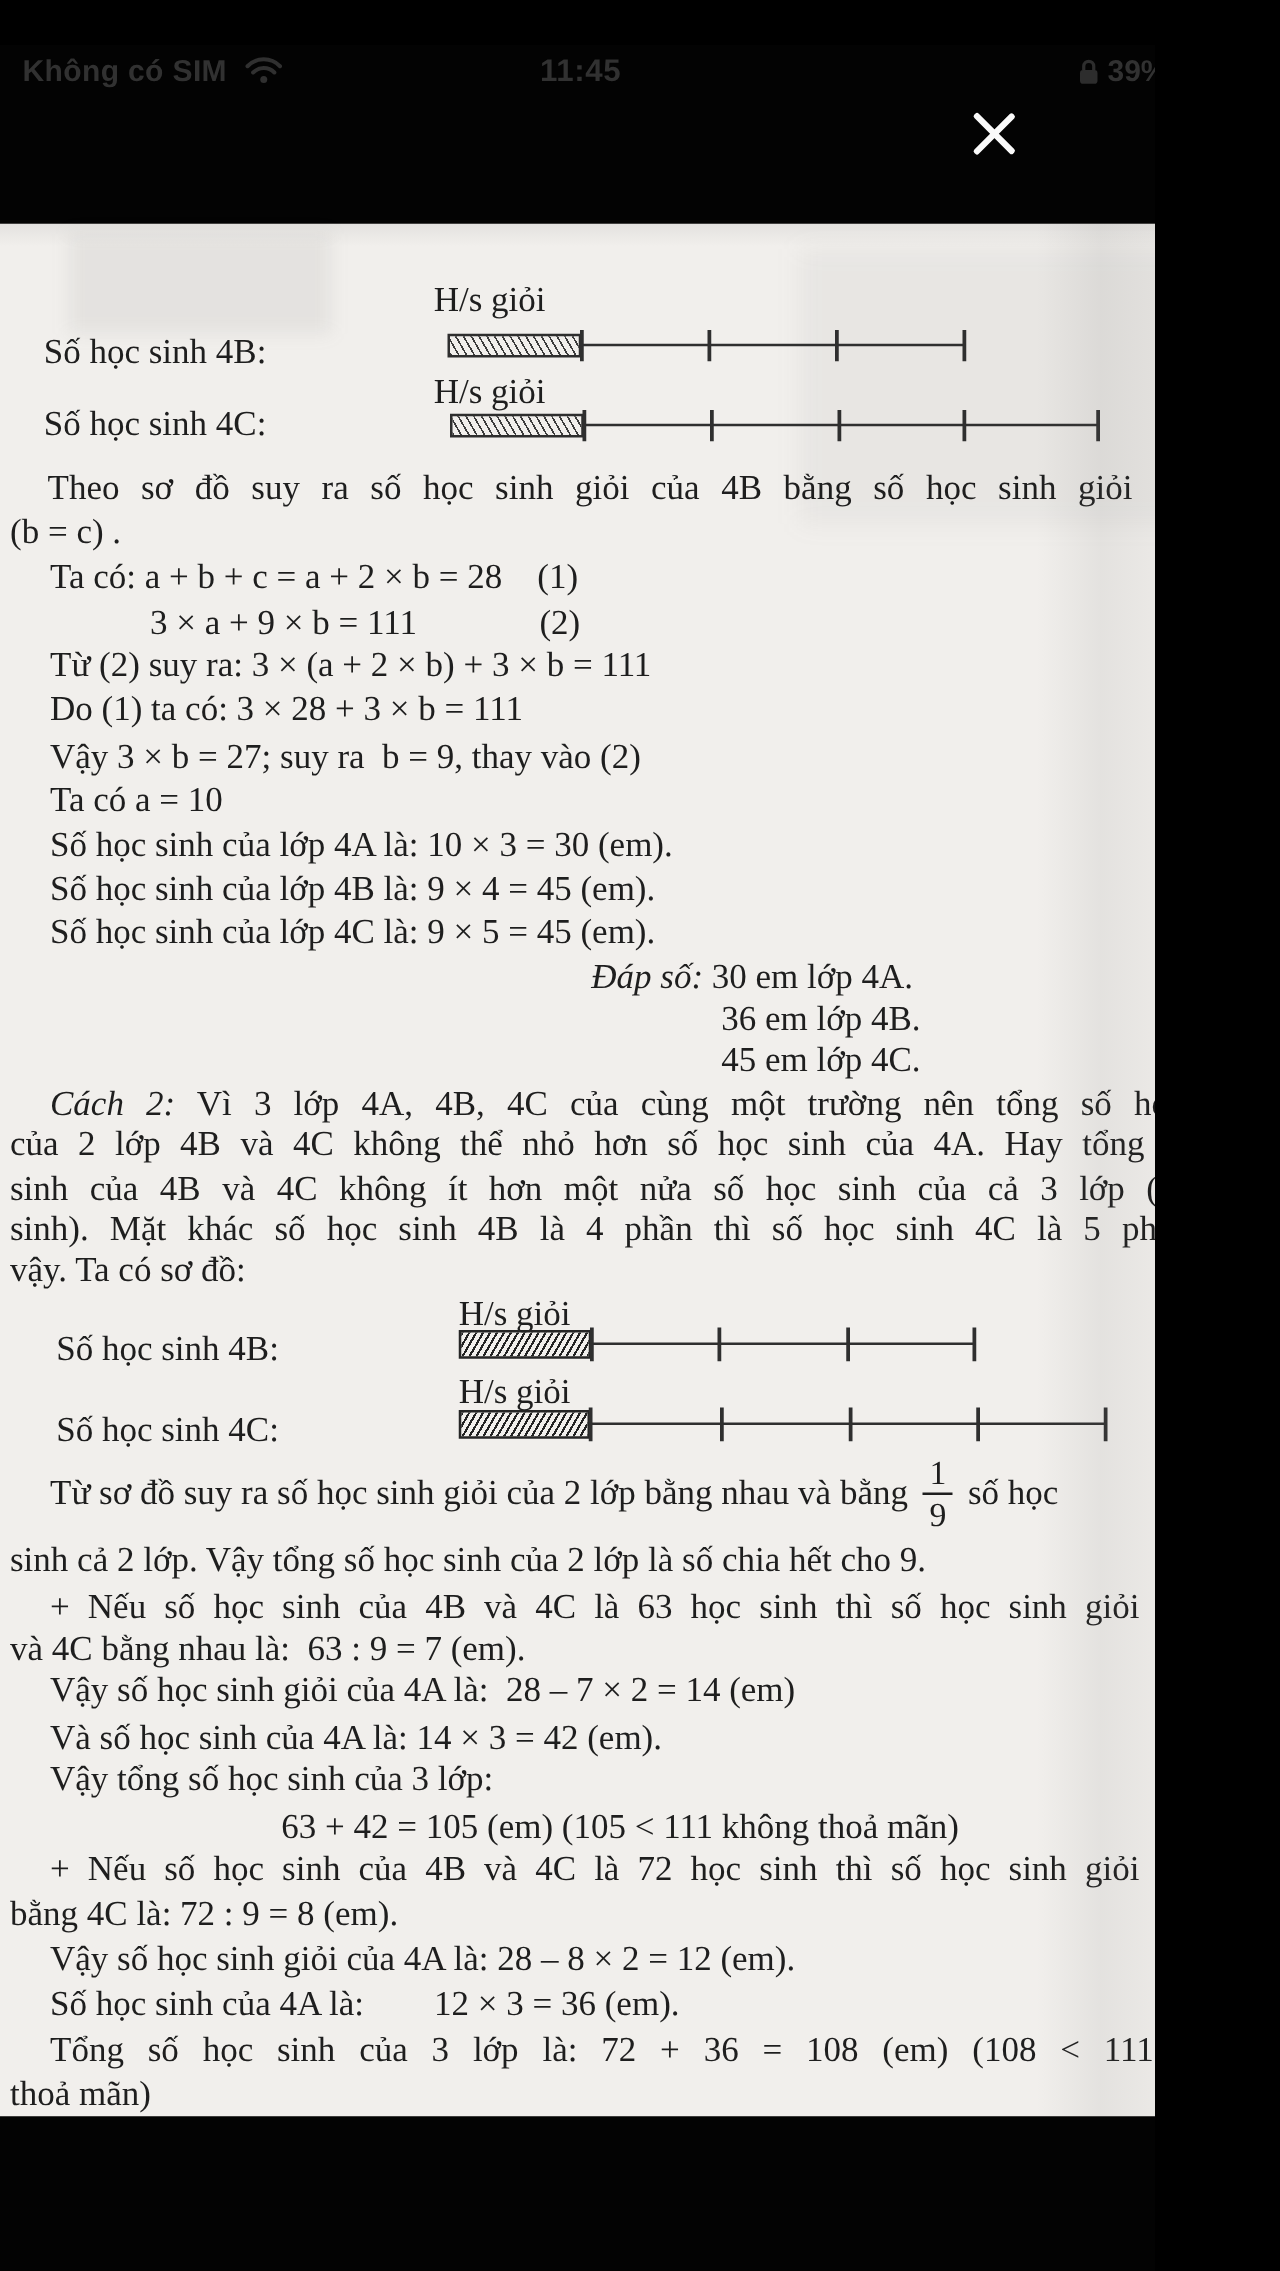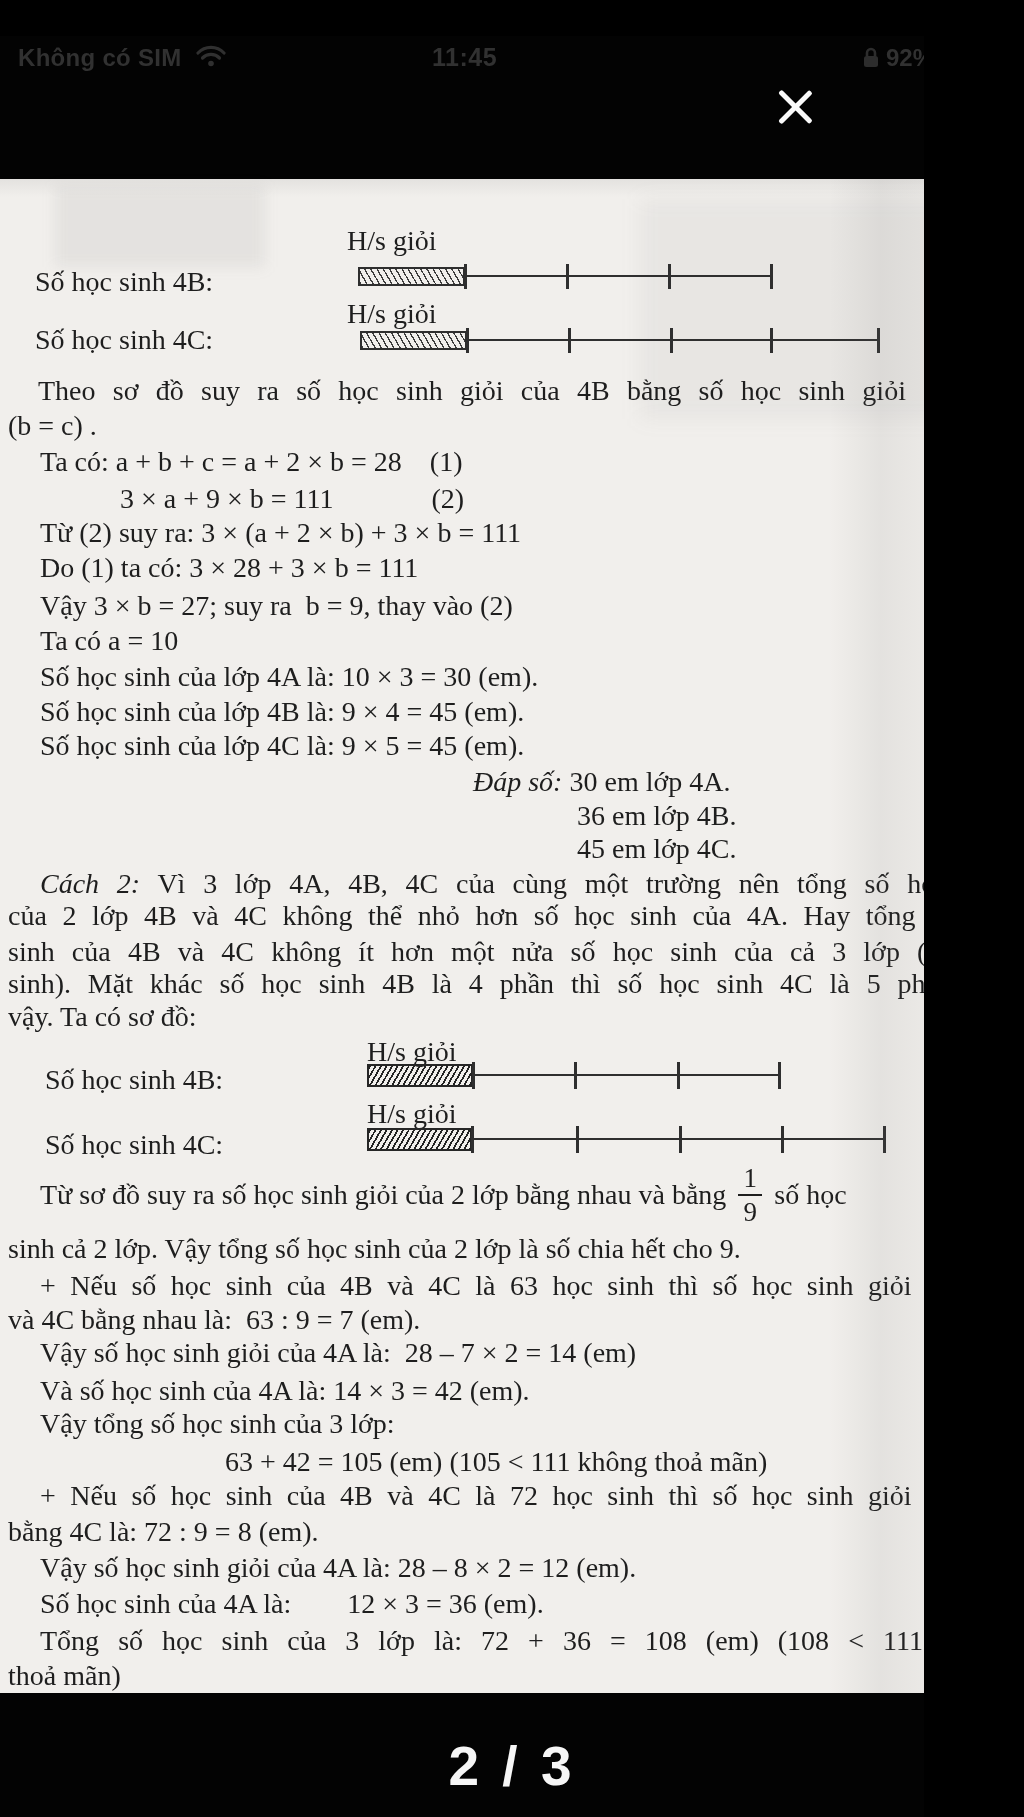--- a/index.html
+++ b/index.html
@@ -62,21 +62,21 @@
         <circle cx="15" cy="18.5" r="2.8" fill="#303030"></circle>
       </svg>
     </span>
     <span class="sb-time">11:45</span>
     <span class="sb-lock">
       <svg width="18" height="24" viewBox="0 0 18 24">
         <rect x="2" y="10" width="14" height="11" rx="2.5" fill="#2d2d2d"></rect>
         <path d="M5 10 V7 a4 4 0 0 1 8 0 V10" fill="none" stroke="#2d2d2d" stroke-width="2.6"></path>
       </svg>
     </span>
-    <span class="sb-batt-label">92%</span>
+    <span class="sb-batt-label">39%</span>
     <span class="sb-batt">
       <span class="sb-batt-fill"></span>
         <span class="sb-batt-nub"></span>
     </span>
   </div>
 
   <div class="close-btn">
     <span class="b b1"></span>
     <span class="b b2"></span>
   </div>
@@ -162,15 +162,14 @@
     <div class="t" style="left:40px;top:1228px;">Vậy tổng số học sinh của 3 lớp:</div>
     <div class="t" style="left:225px;top:1266px;">63 + 42 = 105 (em) (105 &lt; 111 không thoả mãn)</div>
     <div class="t just" style="left:40px;top:1300px;width:972px;">+ Nếu số học sinh của 4B và 4C là 72 học sinh thì số học sinh giỏi của 4B</div>
     <div class="t" style="left:8px;top:1336px;">bằng 4C là: 72 : 9 = 8 (em).</div>
     <div class="t" style="left:40px;top:1372px;">Vậy số học sinh giỏi của 4A là: 28 – 8 × 2 = 12 (em).</div>
     <div class="t" style="left:40px;top:1408px;">Số học sinh của 4A là:        12 × 3 = 36 (em).</div>
     <div class="t just" style="left:40px;top:1445px;width:972px;">Tổng số học sinh của 3 lớp là: 72 + 36 = 108 (em) (108 &lt; 111 không</div>
     <div class="t" style="left:8px;top:1480px;">thoả mãn)</div>
   </div>
 
-  <div class="pager">2 / 3</div>
   <div class="bottom-strip"></div>
 </div>
 
 </body></html>

